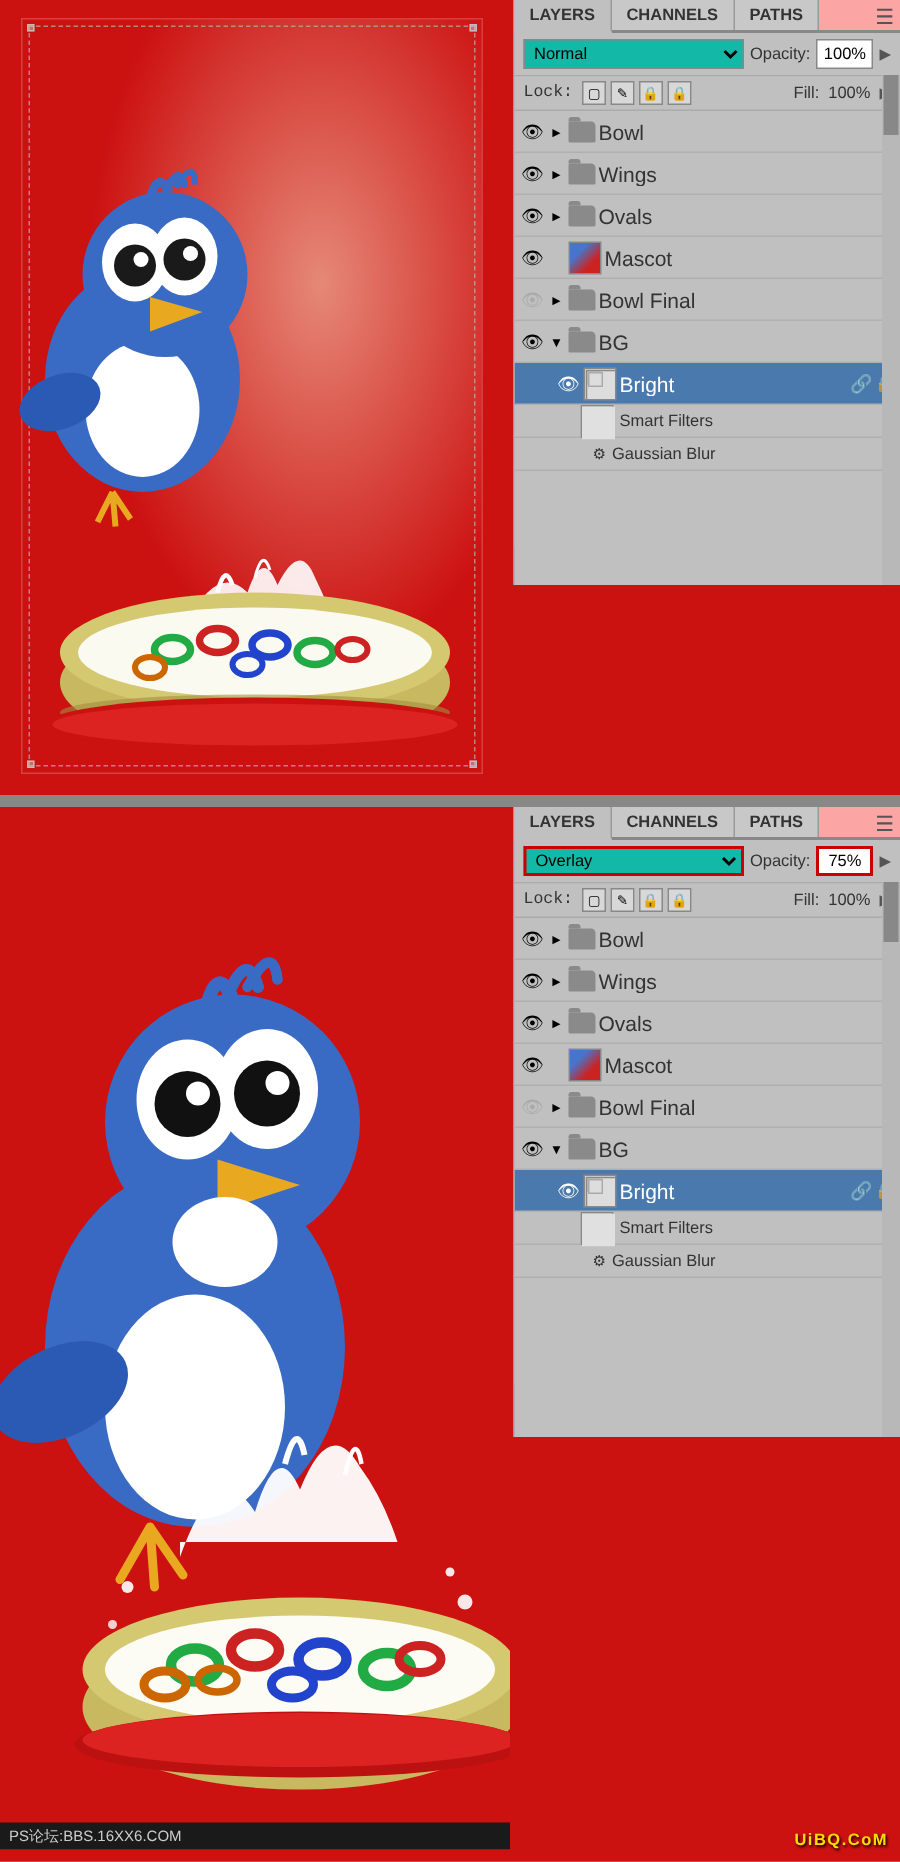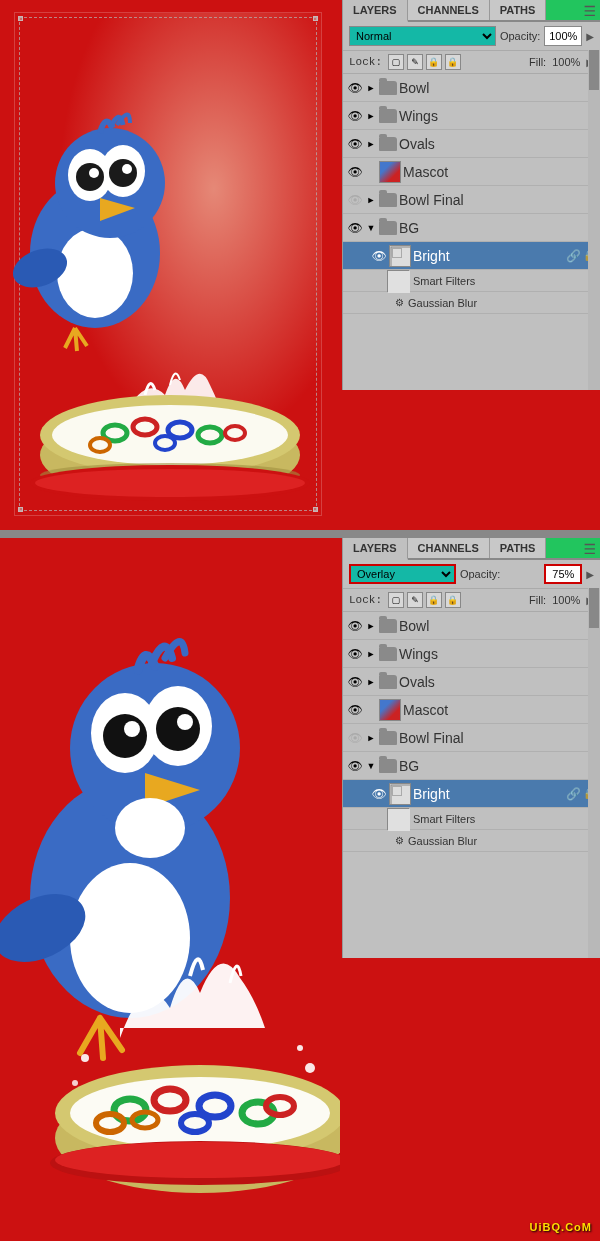--- a/index.html
+++ b/index.html
@@ -36,21 +36,21 @@
       right: 0; top: 0;
       width: 258px;
       height: 390px;
       background: #c0c0c0;
       border-left: 1px solid #999;
     }
 
     
     .panel-tabs {
       display: flex;
-      background: #22c55e;
+      background: #fca5a5;
       border-bottom: 2px solid #888;
       height: 22px;
     }
     .panel-tab {
       padding: 3px 10px;
       font-size: 11px;
       font-weight: bold;
       color: #333;
       cursor: pointer;
       border-right: 1px solid #999;
@@ -358,21 +358,20 @@
       top: 0;
       width: 10px;
       height: 40px;
       background: #888;
       left: 1px;
     }
 
     
     .opacity-highlighted {
       border: 2px solid #cc0000 !important;
-      margin-left: 40px;
     }
     .blend-highlighted {
       border: 2px solid #cc0000 !important;
     }
   </style>
 </head>
 <body>
 
 <div class="top-half">
 
@@ -625,20 +624,23 @@
 
         <ellipse cx="200" cy="625" rx="150" ry="22" fill="#bb1111"></ellipse>
         <ellipse cx="200" cy="622" rx="145" ry="18" fill="#dd2222"></ellipse>
 
         <circle cx="85" cy="520" r="4" fill="white" opacity="0.9"></circle>
         <circle cx="300" cy="510" r="3" fill="white" opacity="0.9"></circle>
         <circle cx="310" cy="530" r="5" fill="white" opacity="0.9"></circle>
         <circle cx="75" cy="545" r="3" fill="white" opacity="0.8"></circle>
       </svg>
 
+      <div class="ps-bar">
+        <span class="ps-bar-text">PS论坛:BBS.16XX6.COM</span>
+      </div>
     </div>
   </div>
 
   <div class="panel-bottom">
 
     <div class="panel-tabs" style="position:relative;">
       <div class="panel-tab active">LAYERS</div>
       <div class="panel-tab">CHANNELS</div>
       <div class="panel-tab">PATHS</div>
       <span class="panel-tab-btn">☰</span>

